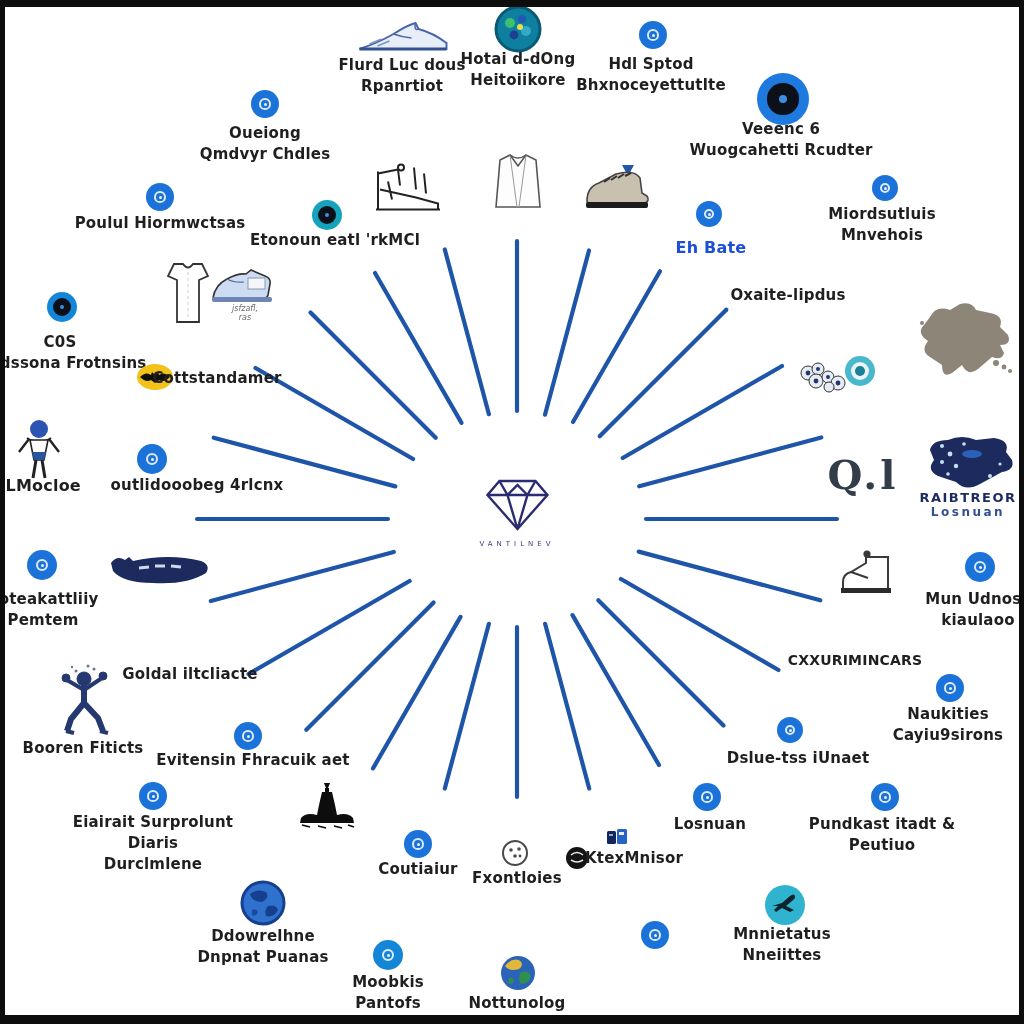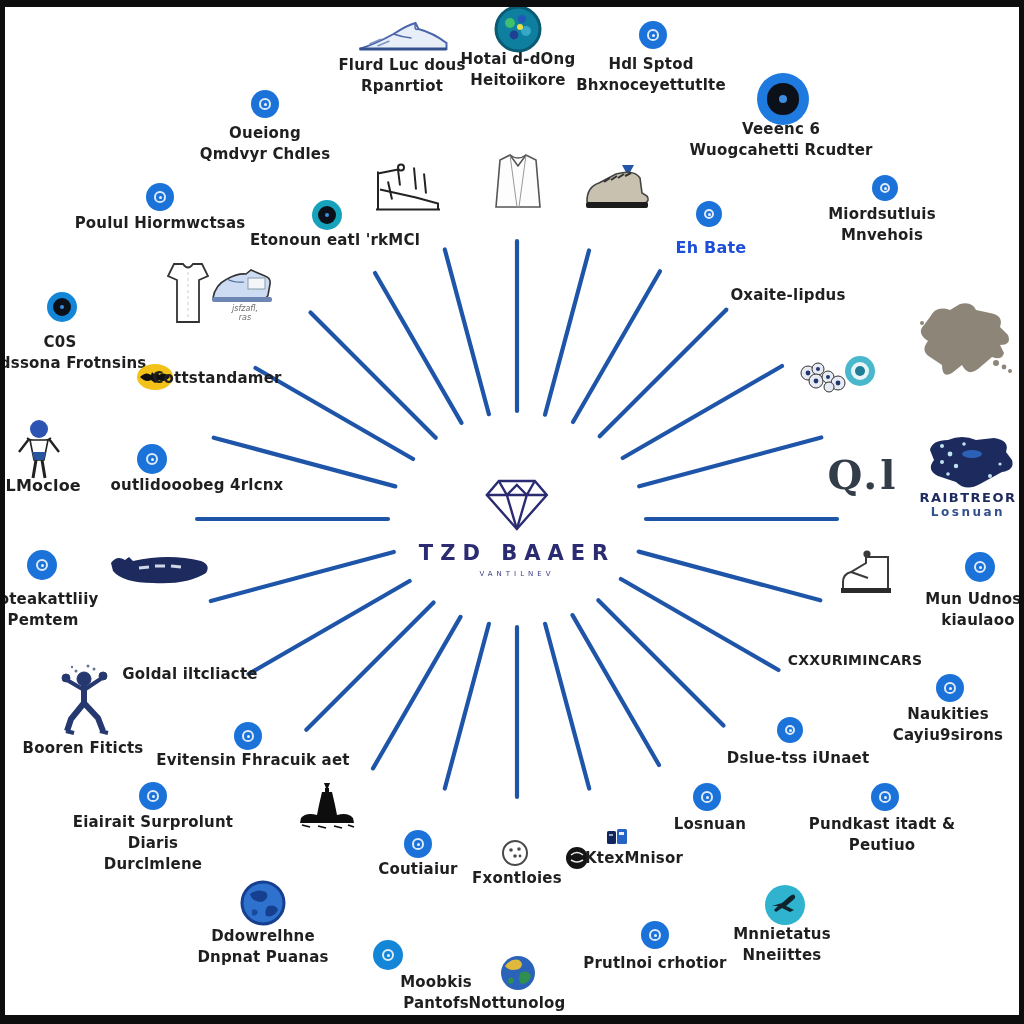--- a/index.html
+++ b/index.html
@@ -469,30 +469,29 @@
         <div>Dnpnat Puanas</div>
       </div>
       <div class="icon" style="left: 650px; top: 928px;">
         <div class="badge" style="width: 28px; height: 28px; background: rgb(27, 114, 216);">
           <div class="ring">
             <i></i>
           </div>
         </div>
       </div>
       <div class="nlabel" style="left: 650px; top: 946px;">
-        <div>Prutlnoi crhotior</div>
       </div>
       <div class="icon" style="left: 383px; top: 948px;">
         <div class="badge" style="width: 30px; height: 30px; background: rgb(20, 134, 216);">
           <div class="ring">
             <i></i>
           </div>
         </div>
       </div>
-      <div class="nlabel" style="left: 383px; top: 965px; margin-left: 48px;">
+      <div class="nlabel" style="left: 383px; top: 965px;">
         <div>Moobkis</div>
         <div>Pantofs</div>
       </div>
       <div class="icon" style="left: 513px; top: 966px;"><svg width="38" height="38" viewBox="0 0 38 38">
           <circle cx="19" cy="19" r="17" fill="#2b63b8"></circle>
           <path d="M6 12 Q12 4 20 6 Q26 10 20 15 Q10 18 6 12 Z" fill="#e0b93c"></path>
           <path d="M22 18 Q30 16 32 22 Q30 30 22 30 Q18 24 22 18 Z" fill="#2f8f4e"></path>
           <path d="M10 24 Q14 22 15 27 Q13 31 9 29 Z" fill="#2f8f4e"></path>
         </svg></div>
       <div class="nlabel" style="left: 512px; top: 986px;">
@@ -503,16 +502,15 @@
 
   <div class="hub">
     <span>
       <svg width="64" height="54" viewBox="0 0 64 54">
         <g fill="none" stroke="#2b2b72" stroke-width="2.4">
           <path d="M14 4 L50 4 L62 18 L32 52 L2 18 Z"></path>
           <path d="M2 18 L62 18 M14 4 L22 18 L32 52 M50 4 L42 18 L32 52 M22 18 L32 8 L42 18"></path>
         </g>
       </svg>
     </span>
-    <div class="hub-title">TZD BAAER</div>
     <div class="hub-subtitle">VANTILNEV</div>
   </div>
 </div>
 
 </body></html>

